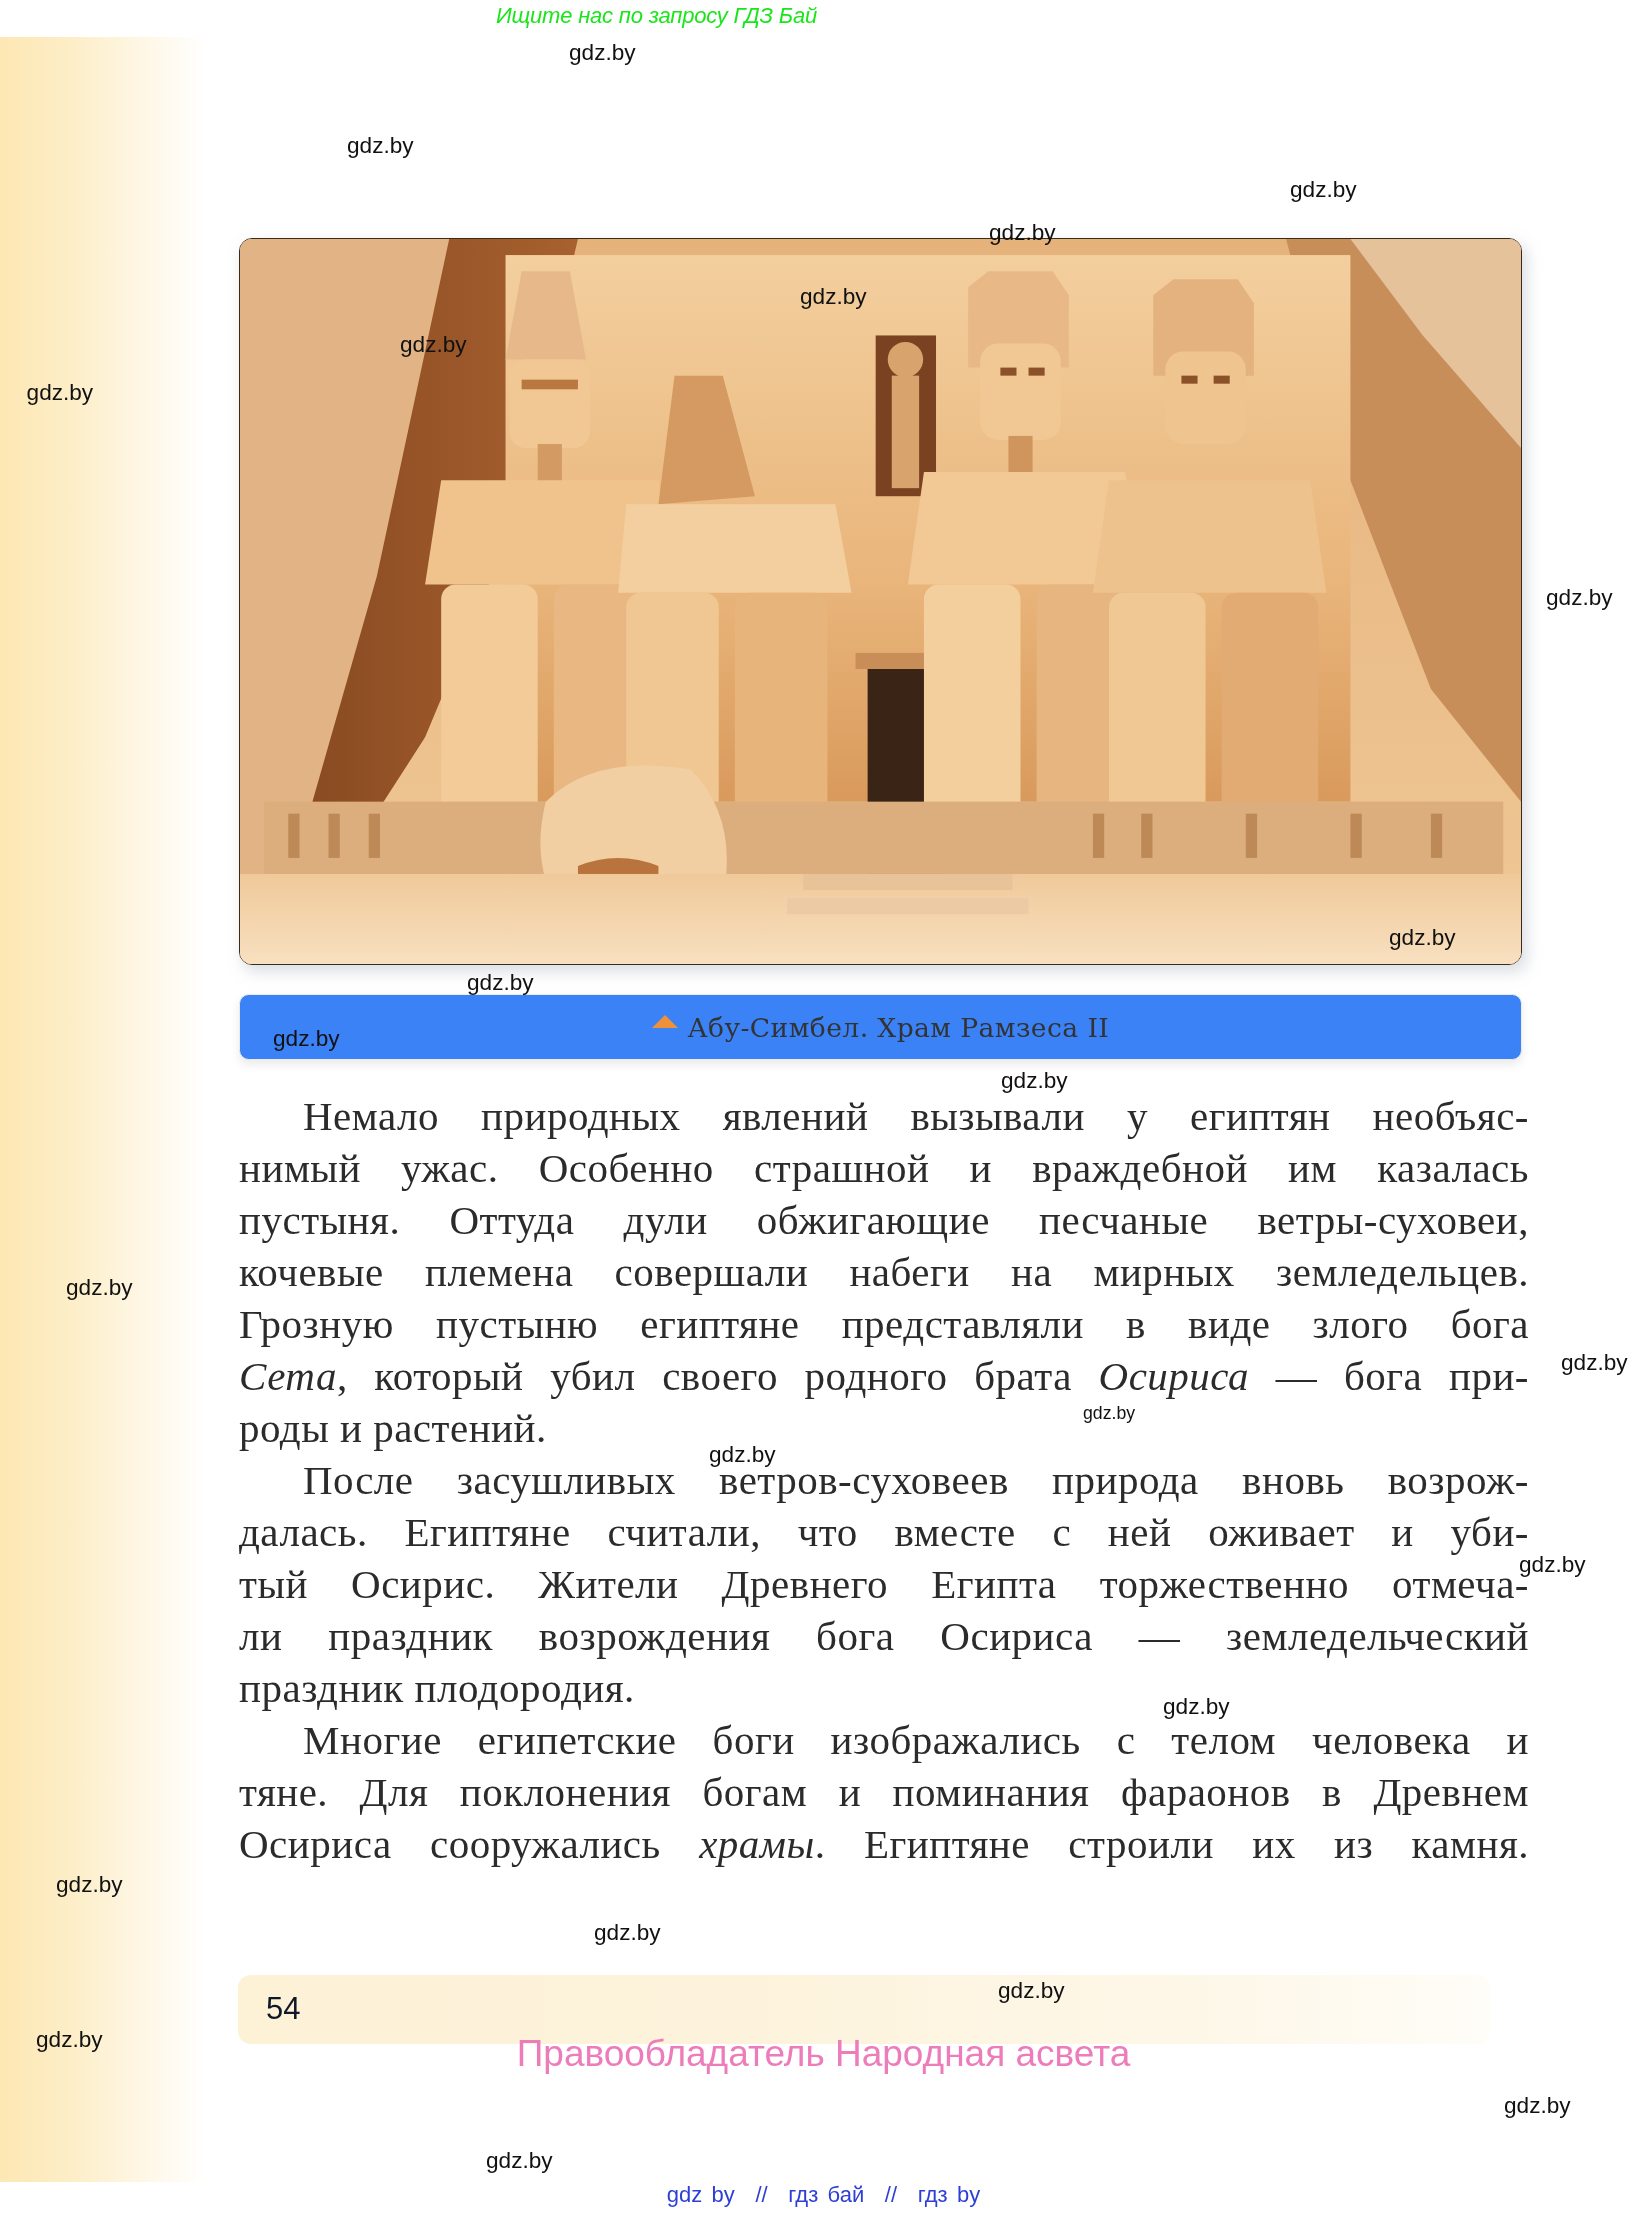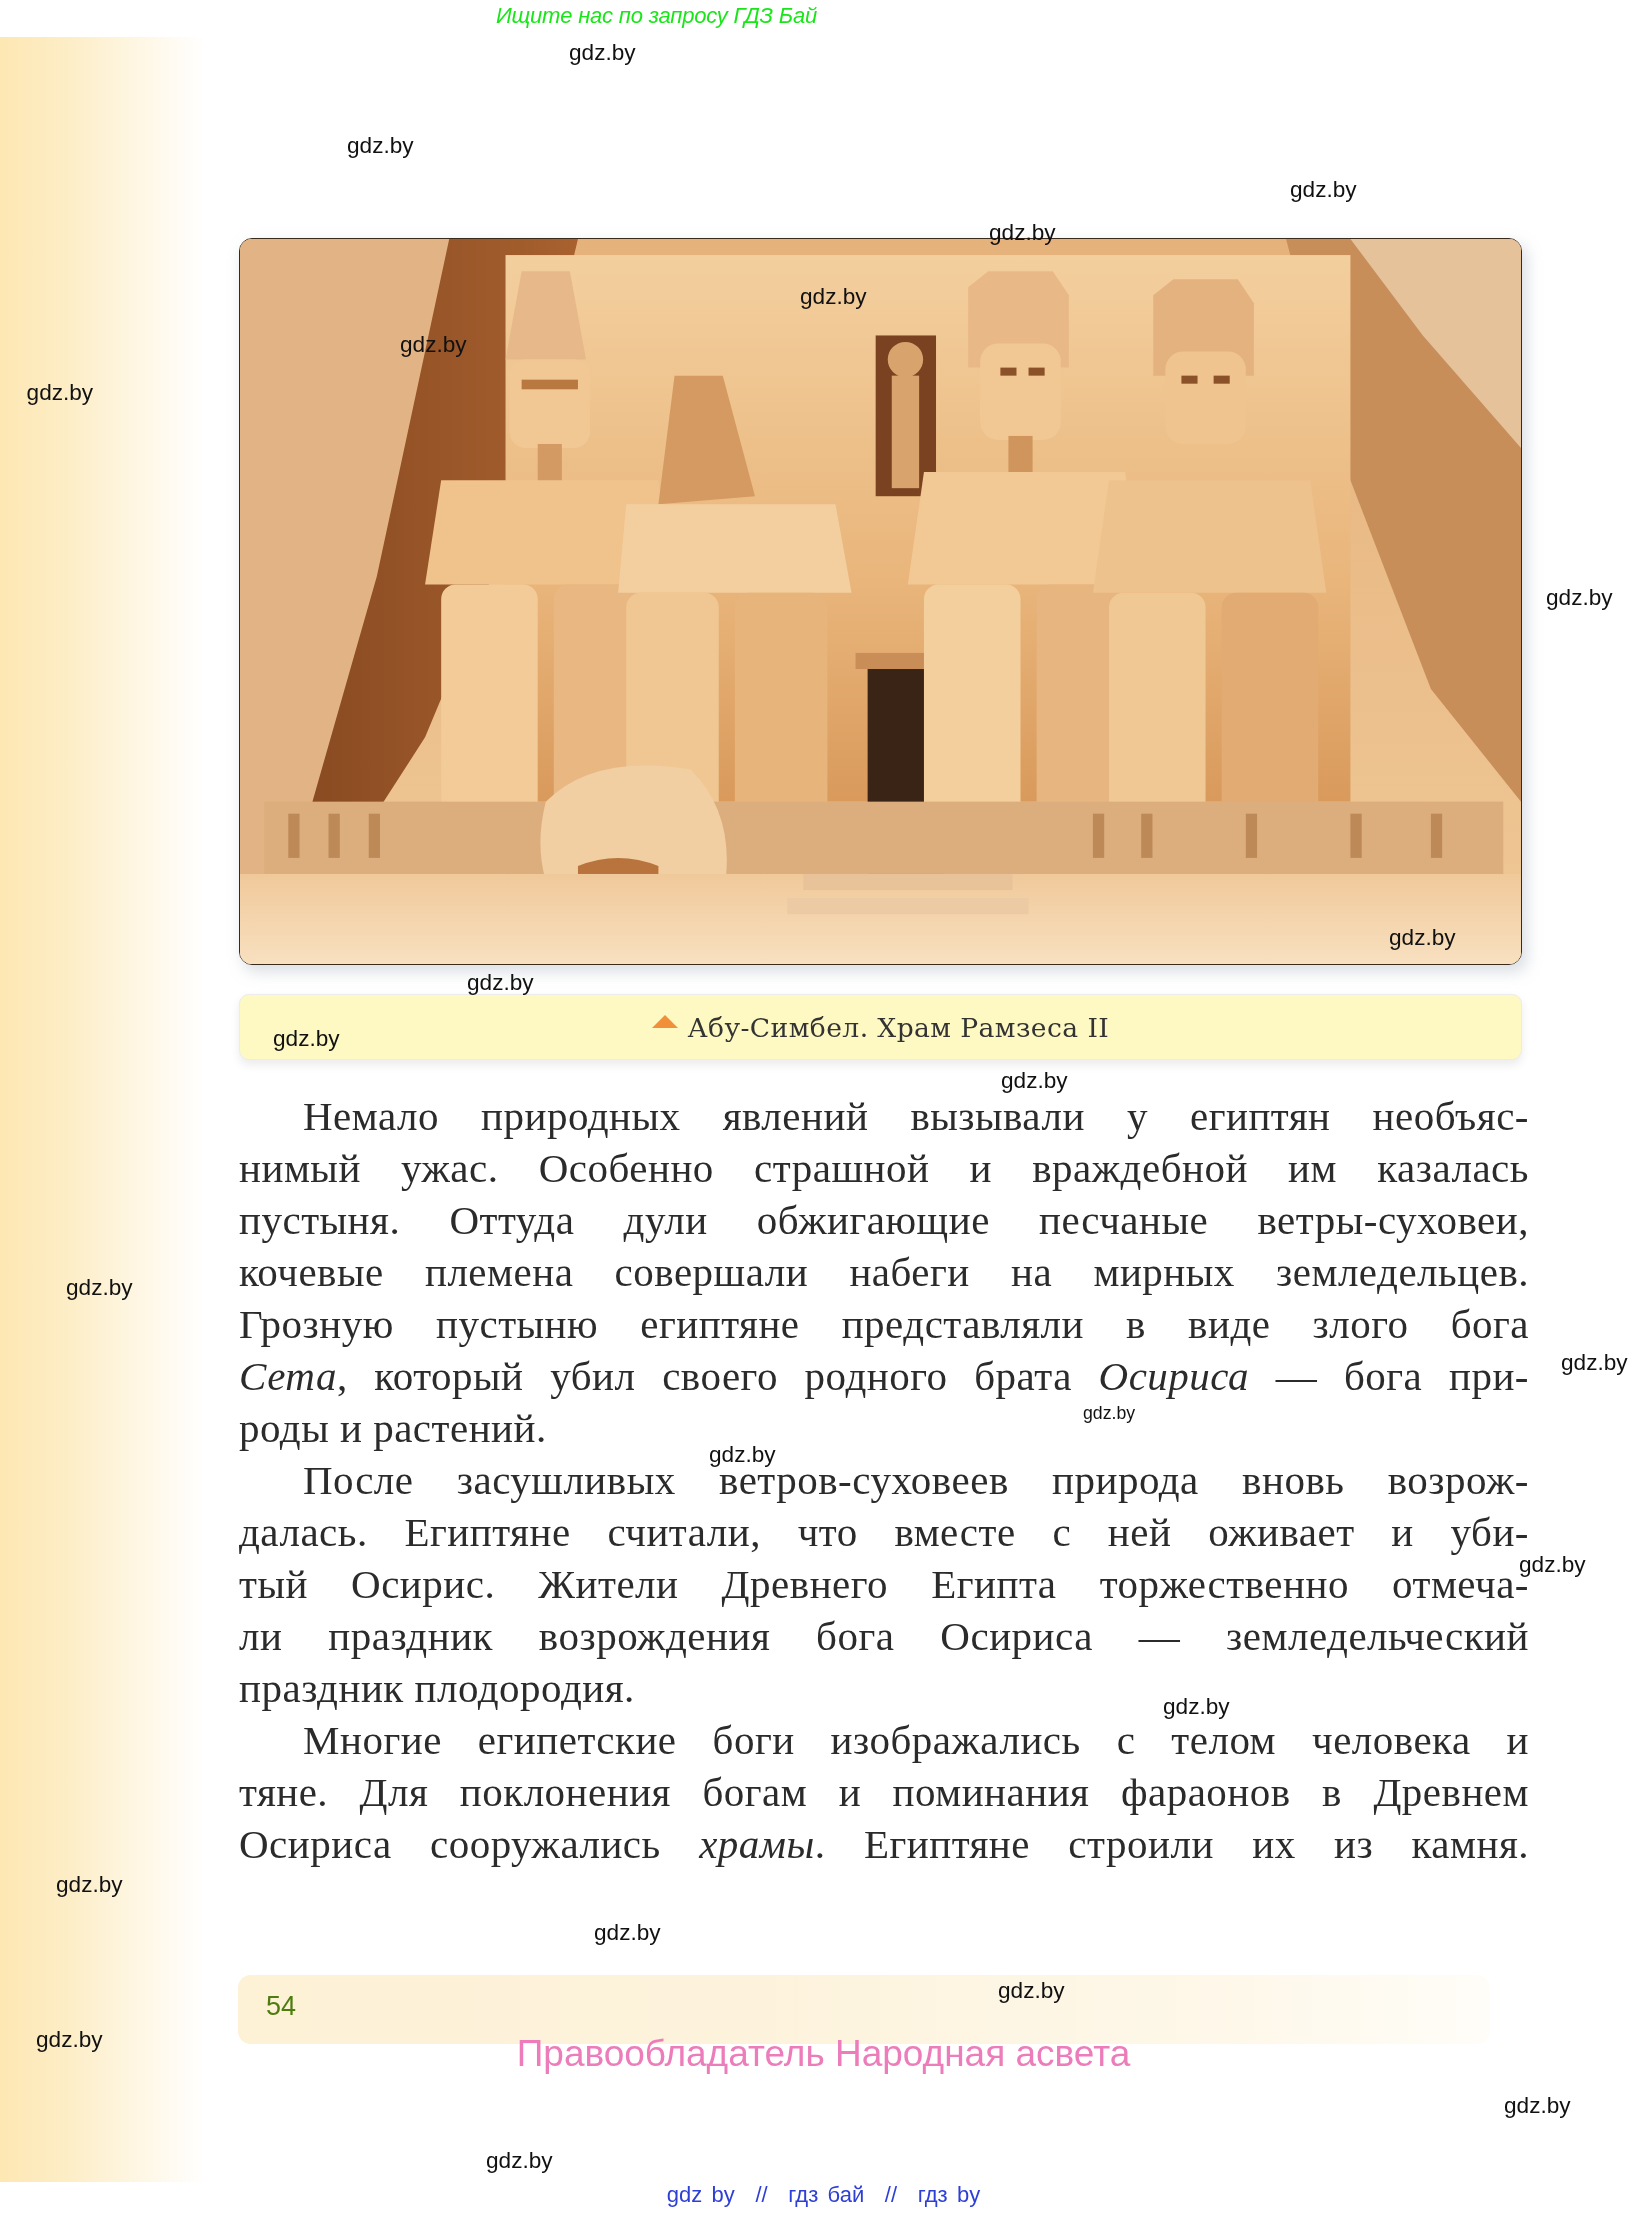--- a/index.html
+++ b/index.html
@@ -25,21 +25,21 @@
   .watermark.small { font-size: 17.7px; }
   .photo-frame {
     position: absolute; left: 239px; top: 238px; width: 1283px; height: 727px;
     border-radius: 13px; overflow: hidden; border: 1.6px solid #3a2a1c;
     box-sizing: border-box;
     box-shadow: 4.8px 6.4px 14.5px rgba(150,160,175,0.35);
   }
   .photo-frame svg { display: block; width: 100%; height: 100%; }
   .caption-box {
     position: absolute; left: 239px; top: 994px; width: 1283px; height: 66px;
-    border-radius: 9.7px; background: #fef9c3; box-sizing: border-box;
+    border-radius: 9.7px; background: #3b82f6; box-sizing: border-box;
     border: 0.8px solid #ececec;
     box-shadow: 0 4.8px 9.7px rgba(0,0,0,0.08);
     display: flex; align-items: center; justify-content: center;
   }
   .caption-tri {
     width: 0; height: 0; border-left: 13.7px solid transparent; border-right: 13.7px solid transparent;
     border-bottom: 13px solid #f0913a; margin-right: 9.7px; margin-top: -11.3px;
   }
   .caption-text {
     font-family: "DejaVu Serif", serif; font-size: 26.6px; color: #333333; letter-spacing: 0.4px;
@@ -53,21 +53,21 @@
   .body-text .line.last { text-align-last: left; }
   .body-text .line.indent { padding-left: 64px; }
   .body-text em { font-style: italic; }
   .page-bar {
     position: absolute; left: 238px; top: 1975px; width: 1252px; height: 69px;
     border-radius: 13px;
     background: linear-gradient(to right, #fdf1d6 0%, #fdf3dc 40%, #fef8ea 80%, #fffdf8 100%);
   }
   .page-number {
     position: absolute; left: 266px; top: 1991px;
-    font-family: "Liberation Sans", sans-serif; font-size: 27px; color: #4d7c0f;
+    font-family: "Liberation Sans", sans-serif; font-size: 31px; color: #0f172a;
   }
   .copyright {
     position: absolute; left: 0; width: 1647px; top: 2033px; text-align: center;
     font-family: Liberation Sans, sans-serif; font-size: 37px; color: #ec7cba;
   }
   .footer-links {
     position: absolute; left: 0; width: 1647px; top: 2182px; text-align: center;
     font-family: "Liberation Sans", sans-serif; font-size: 22px; color: #2e3fd6;
     word-spacing: 3.2px;
   }

